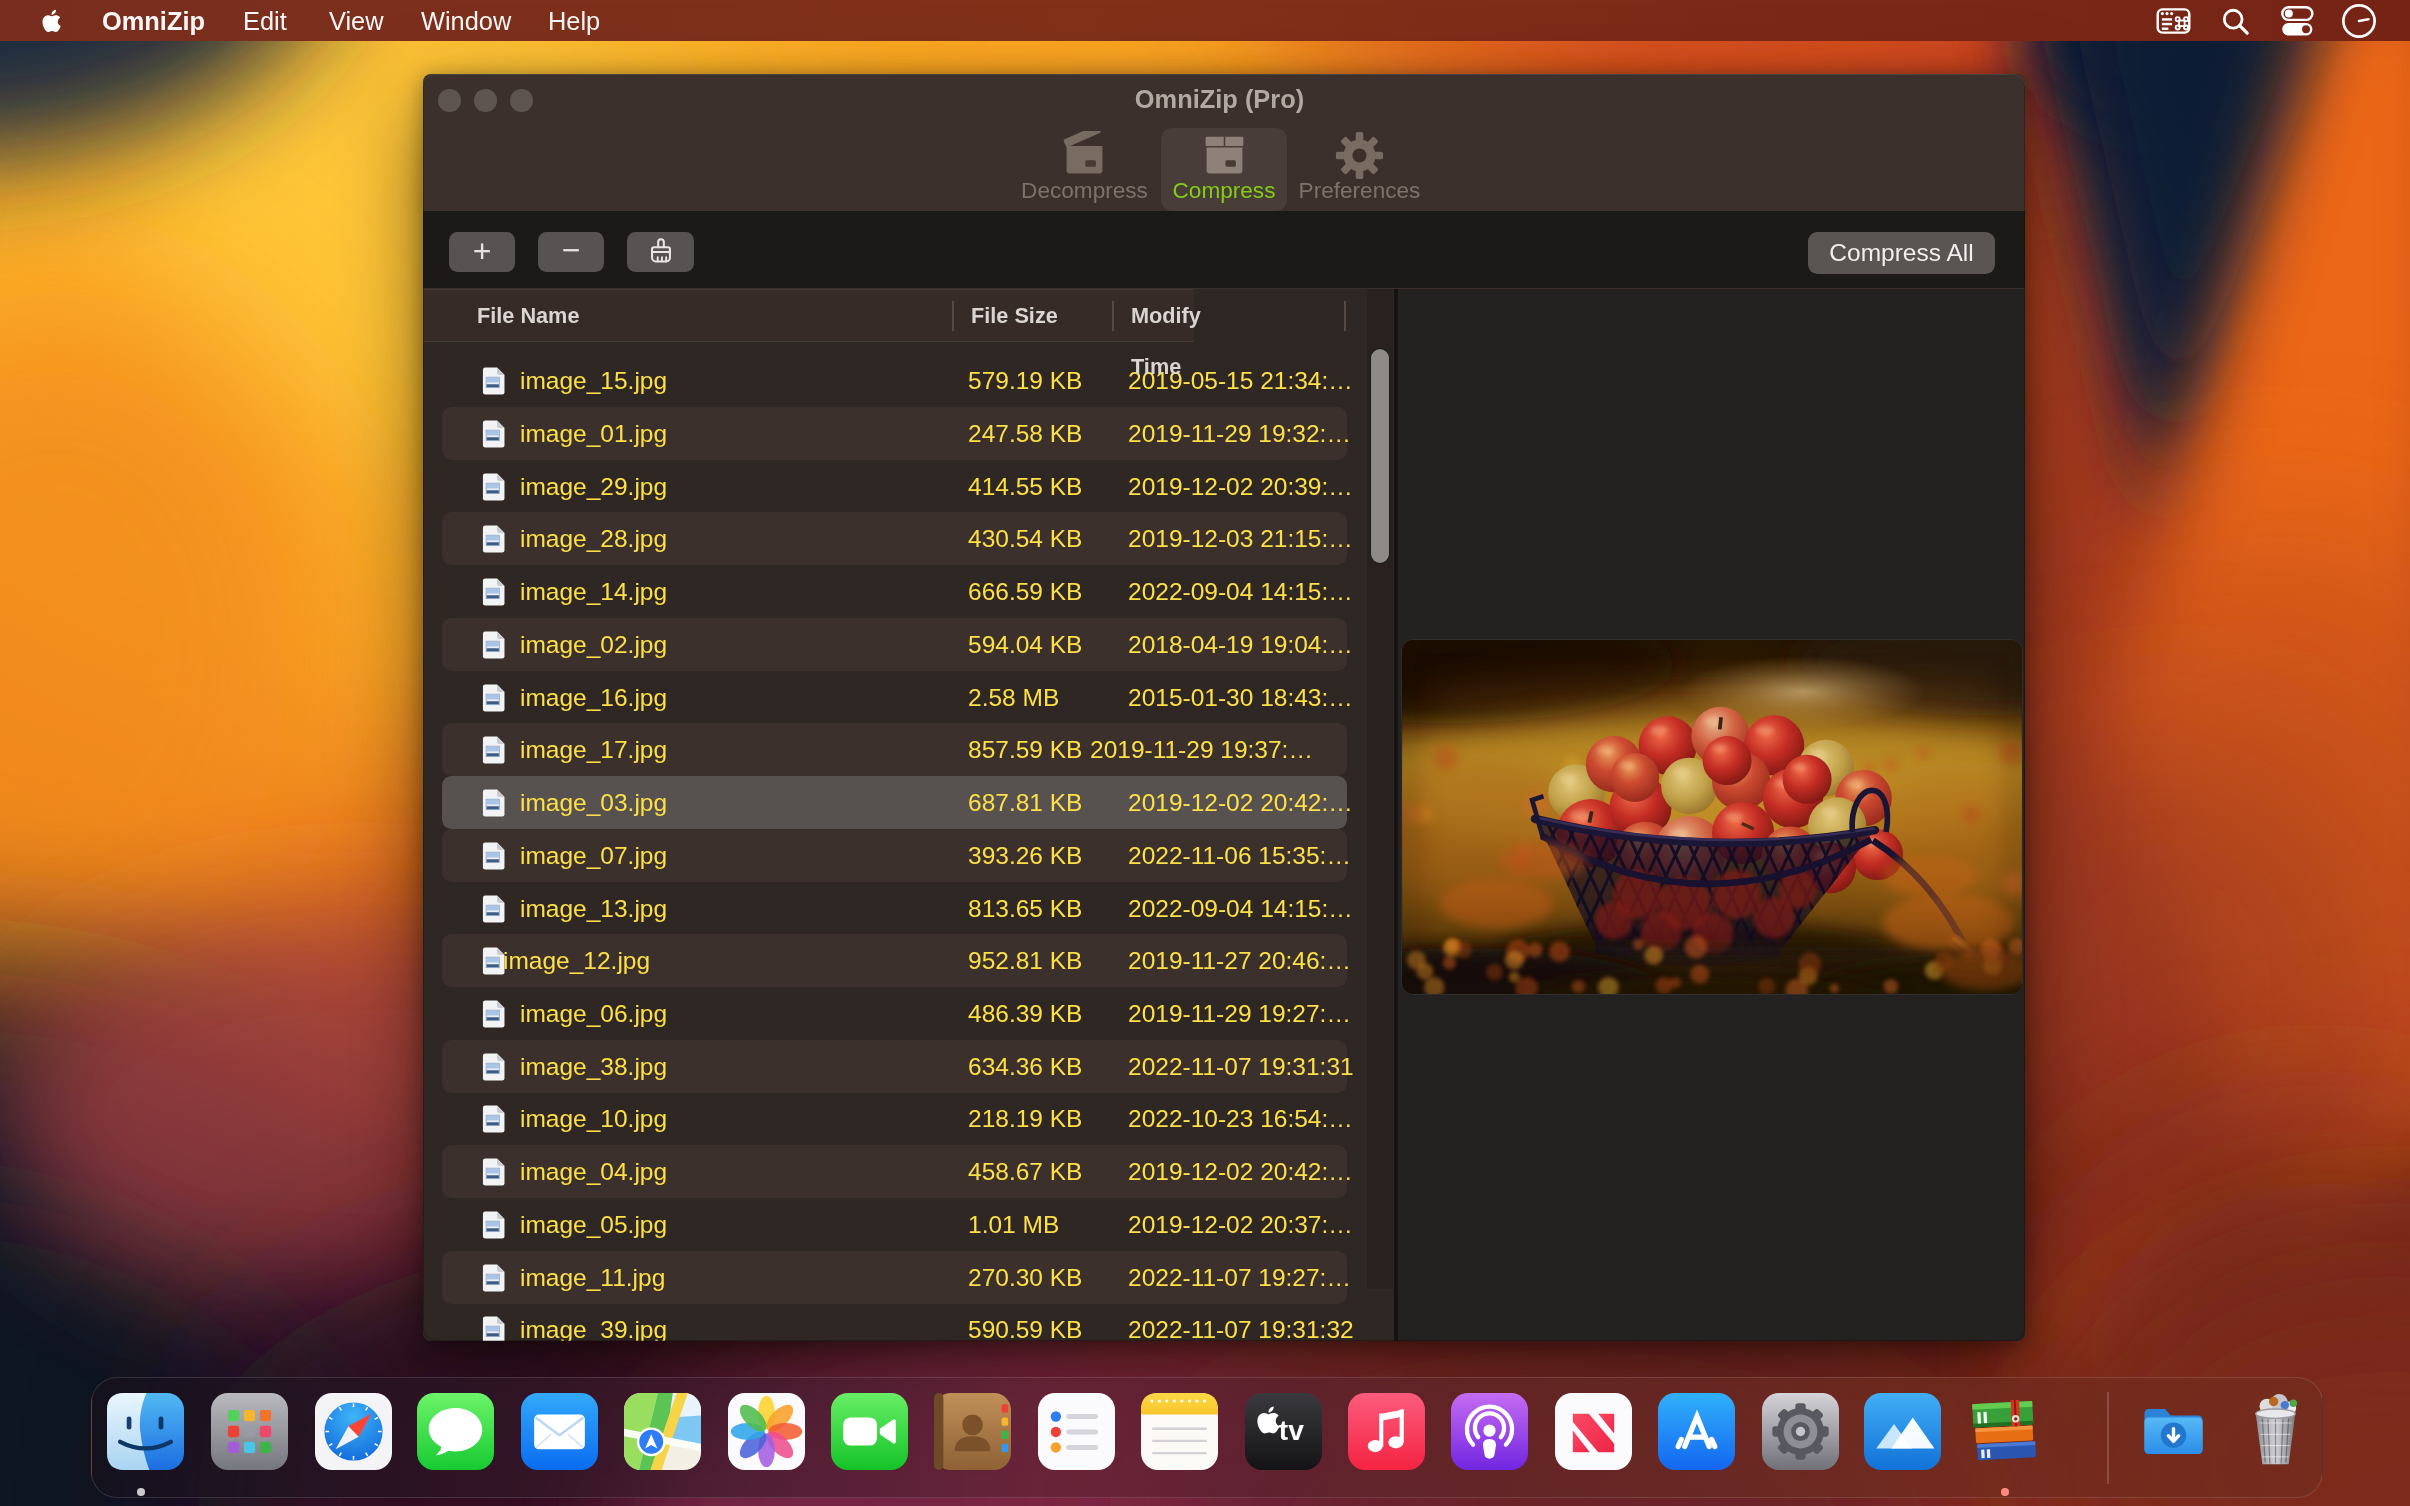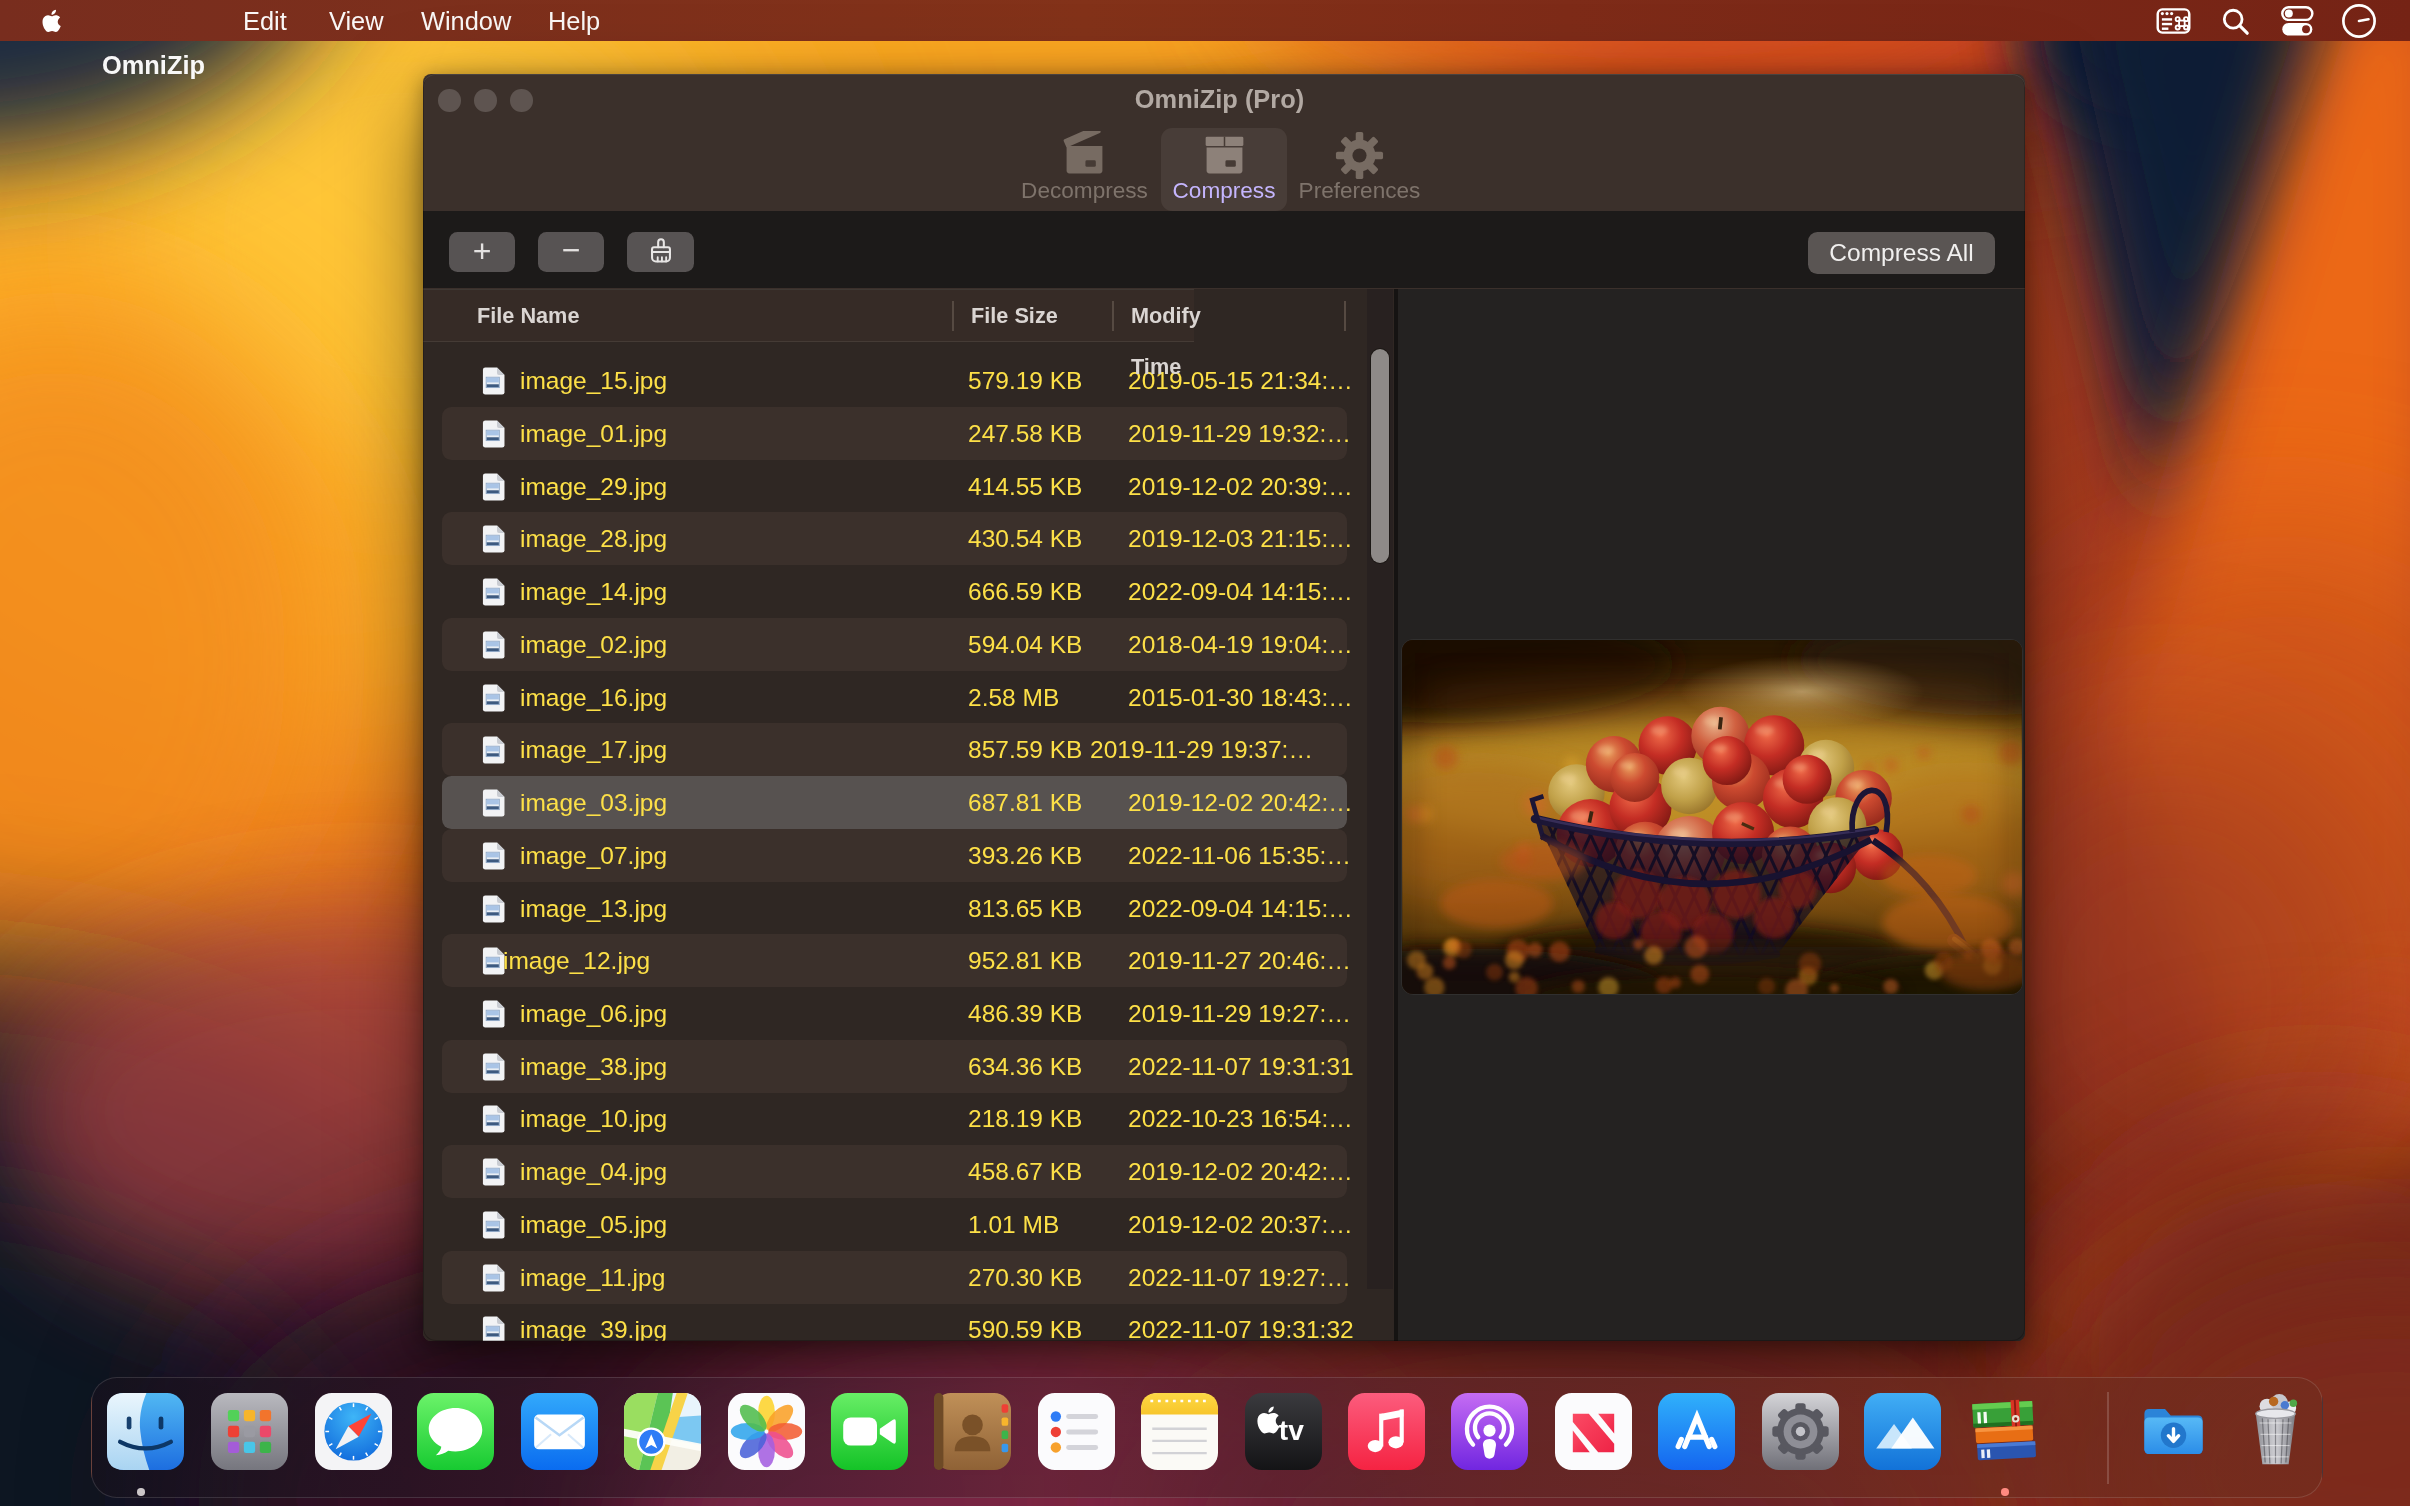--- a/index.html
+++ b/index.html
@@ -88,21 +88,21 @@
 <ellipse cx="380" cy="1180" rx="380" ry="210" fill="#a03c40" opacity=".8" filter="url(#w60)"></ellipse>
 <ellipse cx="660" cy="1590" rx="460" ry="270" fill="#361024" opacity=".95" filter="url(#w90)"></ellipse>
 <ellipse cx="1080" cy="1620" rx="420" ry="230" fill="#7c2547" opacity=".9" filter="url(#w60)"></ellipse>
 <ellipse cx="1660" cy="1620" rx="420" ry="190" fill="#5c1e2c" opacity=".75" filter="url(#w90)"></ellipse>
 </svg>
   </div>
 <div id="menubar">
     <svg class="abs" style="left:40px;top:7.5px" width="24.5" height="26" viewBox="0 0 26 28">
 <path fill="#fff" d="M18.9 14.7c0-3 2.5-4.5 2.6-4.6-1.4-2.1-3.6-2.4-4.4-2.4-1.9-.2-3.7 1.1-4.6 1.1-1 0-2.4-1.1-4-1.1-2 0-3.9 1.2-5 3-2.1 3.7-.5 9.2 1.5 12.2 1 1.5 2.2 3.1 3.8 3 1.5-.1 2.1-1 4-1s2.4 1 4 1 2.7-1.5 3.7-3c1.2-1.7 1.6-3.4 1.7-3.5-.1-.1-3.3-1.3-3.3-4.7zM15.8 5.6c.8-1 1.4-2.4 1.2-3.8-1.2 0-2.7.8-3.5 1.8-.8.9-1.5 2.3-1.3 3.7 1.4.1 2.8-.7 3.6-1.7z"></path>
     </svg>
-    <div class="mi" style="left:102px;font-weight:bold;margin-top:44px;">OmniZip</div>
+    <div class="mi" style="left:102px;font-weight:bold;">OmniZip</div>
     <div class="mi" style="left:243px;">Edit</div>
     <div class="mi" style="left:329px;">View</div>
     <div class="mi" style="left:421px;">Window</div>
     <div class="mi" style="left:548px;">Help</div>
     <svg class="abs" style="left:2156px;top:7.5px" width="35" height="26" viewBox="0 0 37 28">
 <rect x="1.5" y="1.5" width="34" height="25" rx="5" fill="none" stroke="#fff" stroke-width="2.6"></rect>
 <circle cx="6.5" cy="6" r="1.7" fill="#fff"></circle>
       <circle cx="11.5" cy="6" r="1.7" fill="#fff"></circle>
       <circle cx="16.5" cy="6" r="1.7" fill="#fff"></circle>
 <rect x="6" y="11" width="11" height="2.6" fill="#fff"></rect>
@@ -146,21 +146,21 @@
         </svg></div>
       <div class="tblabel">Decompress</div>
     </div>
     <div class="tbitem" style="left:738px;width:126px;background:#483d38;border-radius:11.3px">
 <div class="abs" style="left:39px;top:2.8px"><svg width="49" height="49" viewBox="0 0 52 52">
           <rect x="6" y="6" width="40" height="10" rx="1.5" fill="#8d8179"></rect>
           <rect x="25.2" y="6" width="1.6" height="10" fill="#463b35"></rect>
           <path d="M7 17.5 h38 v24.5 a3 3 0 0 1 -3 3 h-32 a3 3 0 0 1 -3 -3 Z" fill="#8d8179"></path>
           <rect x="27" y="31" width="11" height="7" rx="1.5" fill="#463b35"></rect>
         </svg></div>
-      <div class="tblabel" style="color:#c4b5fd">Compress</div>
+      <div class="tblabel" style="color:#84cc16">Compress</div>
     </div>
     <div class="tbitem" style="left:866px">
       <div class="abs" style="left:46px;top:2.8px"><svg width="49" height="49" viewBox="0 0 52 52">
           <g transform="translate(26,26)">
 <rect x="-4" y="-25" width="8" height="10" rx="2" fill="#776b62" transform="rotate(0)"></rect>
             <rect x="-4" y="-25" width="8" height="10" rx="2" fill="#776b62" transform="rotate(45)"></rect>
             <rect x="-4" y="-25" width="8" height="10" rx="2" fill="#776b62" transform="rotate(90)"></rect>
             <rect x="-4" y="-25" width="8" height="10" rx="2" fill="#776b62" transform="rotate(135)"></rect>
             <rect x="-4" y="-25" width="8" height="10" rx="2" fill="#776b62" transform="rotate(180)"></rect>
             <rect x="-4" y="-25" width="8" height="10" rx="2" fill="#776b62" transform="rotate(225)"></rect>

